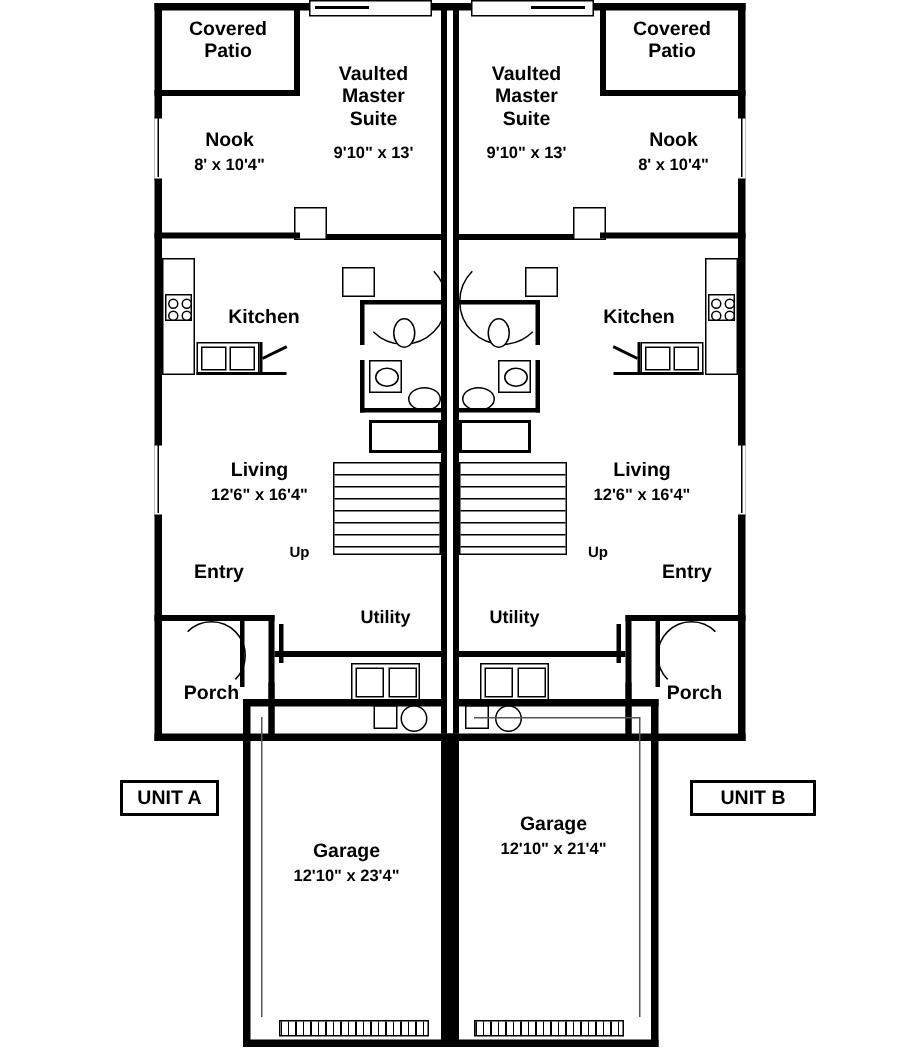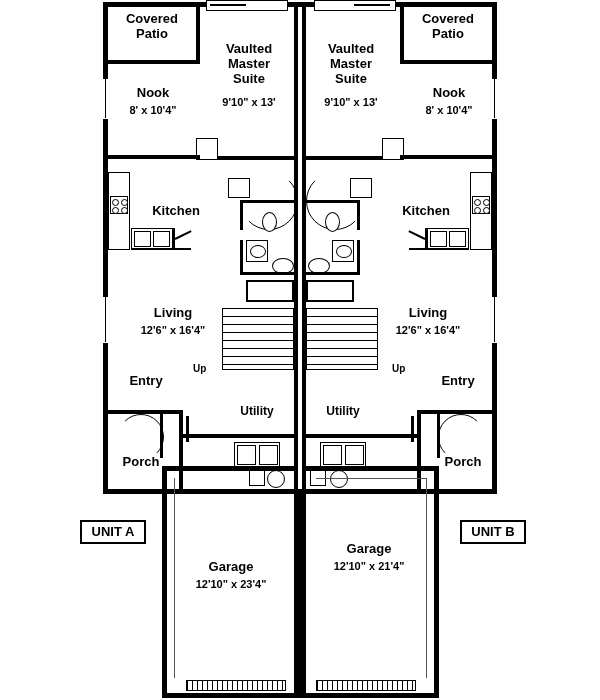--- a/index.html
+++ b/index.html
@@ -306,15 +306,15 @@
 
   <div class="lbl" style="left:106px; top:455px; width:70px; font-size:13px;">Porch</div>
   <div class="lbl" style="left:428px; top:455px; width:70px; font-size:13px;">Porch</div>
 
   <div class="lbl" style="left:186px; top:560px; width:90px; font-size:13px;">Garage</div>
   <div class="lbl dim" style="left:178px; top:578px; width:106px; font-size:11px;">12'10" x 23'4"</div>
   <div class="lbl" style="left:324px; top:542px; width:90px; font-size:13px;">Garage</div>
   <div class="lbl dim" style="left:316px; top:560px; width:106px; font-size:11px;">12'10" x 21'4"</div>
 
   <div class="unit-tag" style="left:80px; top:520px; width:66px; height:24px; line-height:20px;">UNIT A</div>
-  <div class="unit-tag" style="left:460px; top:520px; width:66px; height:24px; line-height:20px;">UNIT B</div>
+  <div class="unit-tag" style="left:460px; top:520px; width:84px; height:24px; line-height:20px;">UNIT B</div>
 
 </div>
 
 </body></html>

